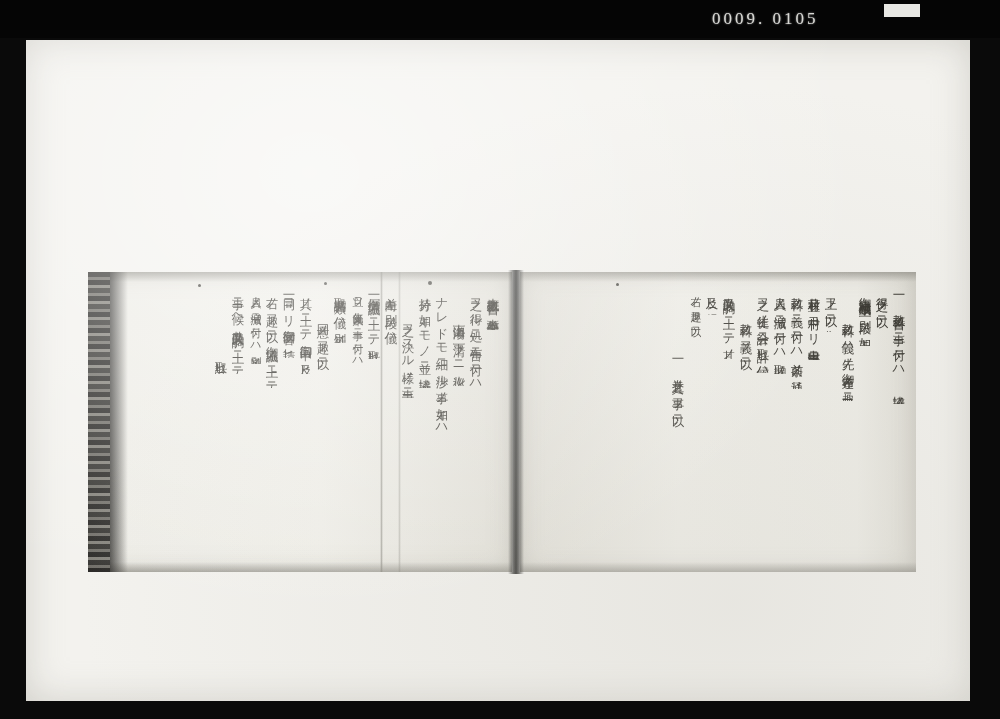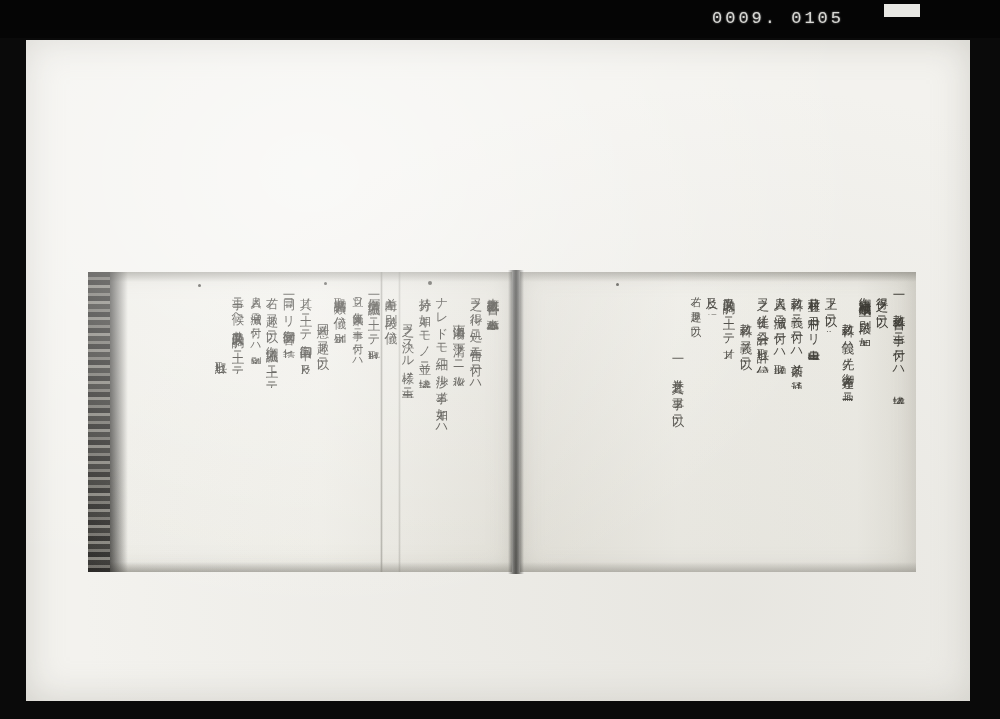--- a/index.html
+++ b/index.html
@@ -27,21 +27,21 @@
     left: 0;
     width: 1000px;
     height: 38px;
     background: #050505;
   }
   .frame-code {
     position: absolute;
     top: 9px;
     left: 712px;
     color: #d8d8d4;
-    font-family: Liberation Mono, monospace;
+    font-family: Liberation Serif, serif;
     font-size: 17px;
     letter-spacing: 3px;
     white-space: pre;
     text-shadow: 0 0 2px #999;
   }
   .frame-tick {
     position: absolute;
     top: 4px;
     left: 884px;
     width: 36px;

